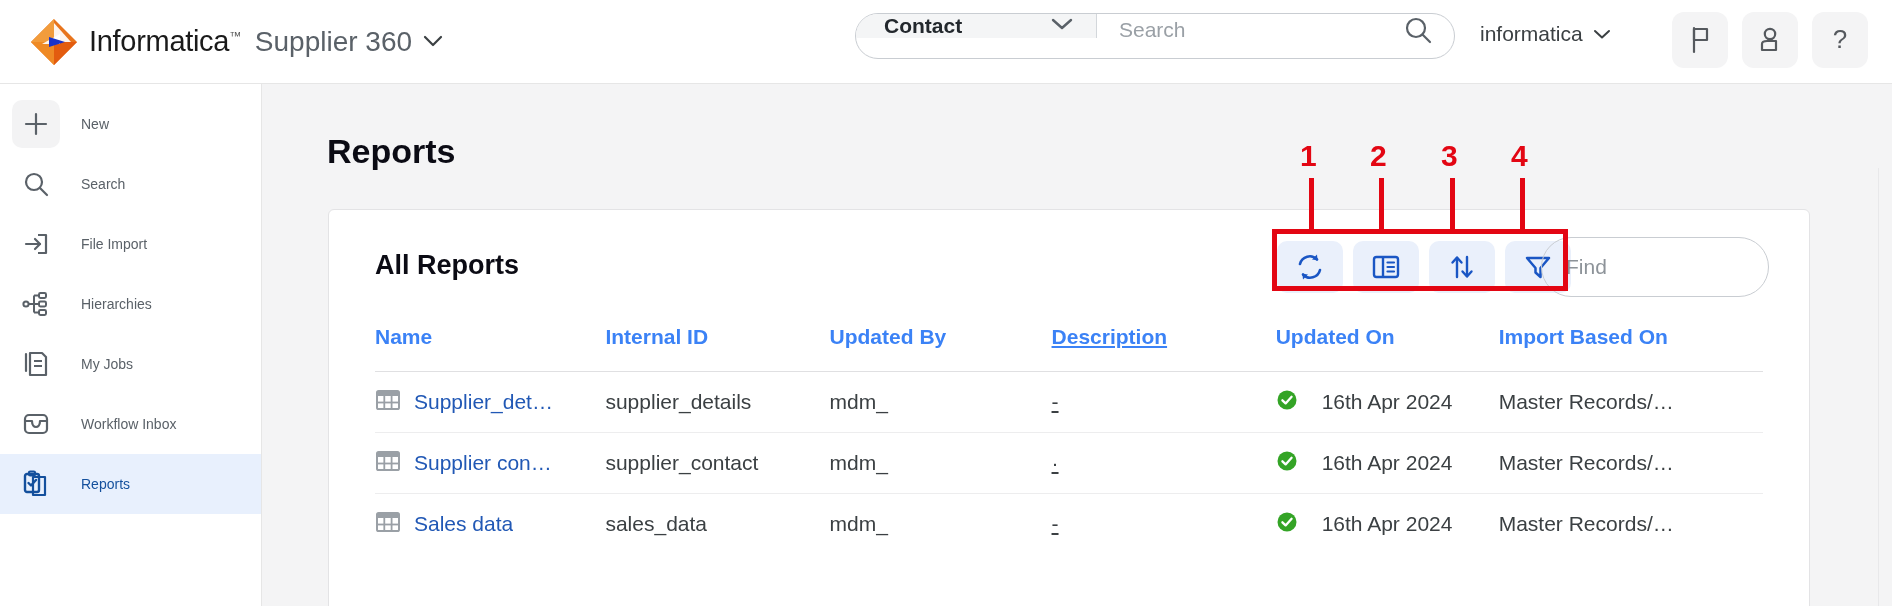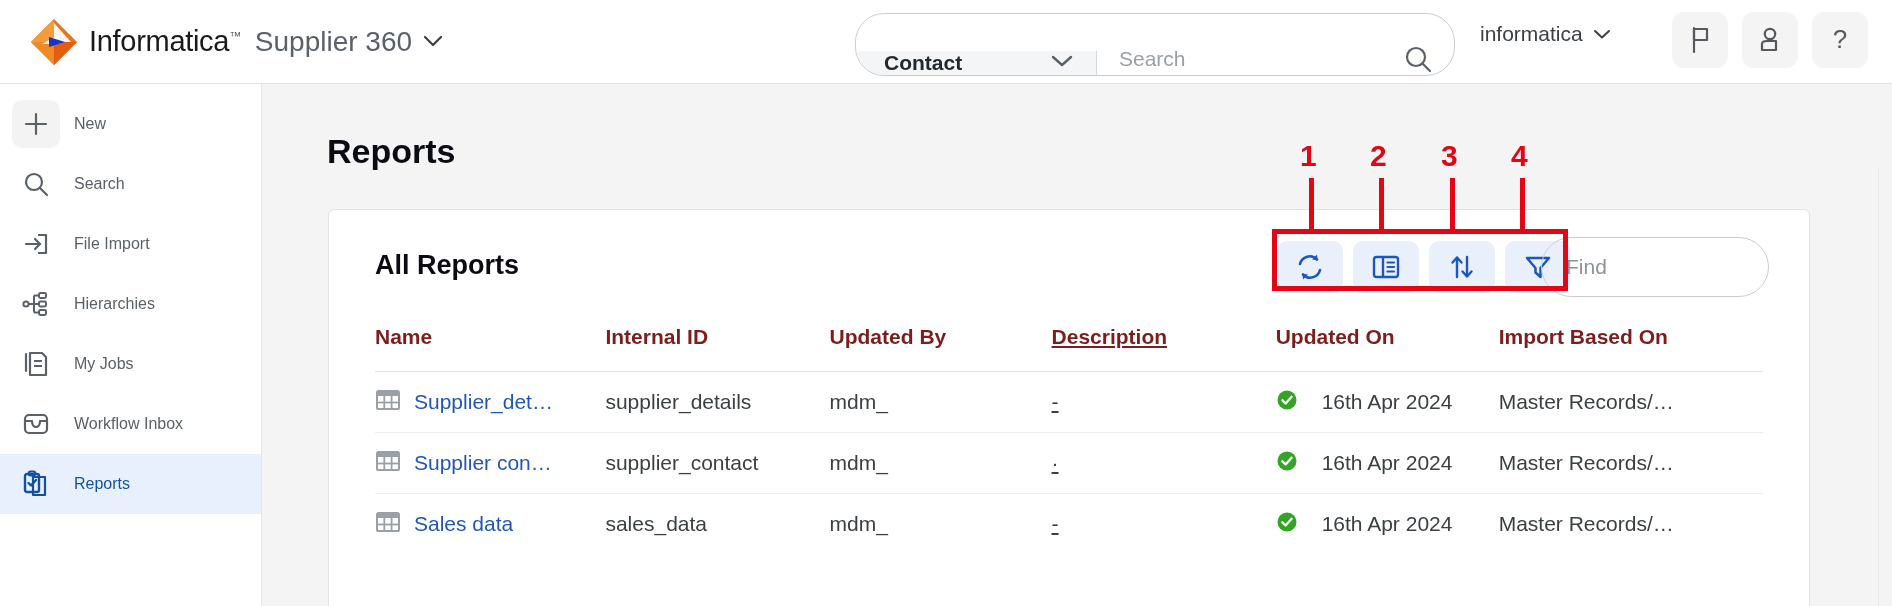--- a/index.html
+++ b/index.html
@@ -26,22 +26,22 @@
   }
   .brand-tm { font-size: 12px; vertical-align: super; color: #555; }
   .app-name {
     font-size: 28px; color: #5a6168; margin-left: 14px; font-weight: 400;
   }
   .app-chev { margin-left: 11px; display: inline-flex; align-items: center; }
 
   
   .search-group {
     position: absolute; left: 855px; top: 13px;
-    width: 600px; height: 63px;
-    display: flex; align-items: flex-end;
+    width: 600px; height: 46px;
+    display: flex; align-items: flex-start;
     border: 1px solid #c9cdd2; border-radius: 29px;
     background: #ffffff; overflow: hidden;
   }
   .search-select {
     width: 243px; background: #f4f5f6;
     display: flex; align-items: center; justify-content: space-between;
     padding: 0 22px 0 28px;
     border-right: 1px solid #d3d7db;
     cursor: pointer;
   }
@@ -84,21 +84,21 @@
   .nav-item {
     height: 60px; display: flex; align-items: center;
     padding-left: 12px; cursor: pointer; position: relative;
   }
   .nav-item.active { background: #e8f0fd; }
   .nav-icon {
     width: 48px; height: 48px; flex: none;
     display: flex; align-items: center; justify-content: center;
   }
   .nav-item.new .nav-icon { background: #f3f3f4; border-radius: 10px; }
-  .nav-label { font-size: 16px; color: #5a6168; margin-left: 14px; }
+  .nav-label { font-size: 14px; color: #5a6168; margin-left: 21px; }
   .nav-item.active .nav-label { color: #14509d; }
 
   
   .main {
     position: absolute; left: 262px; top: 84px;
     width: 1630px; height: 522px;
     background: #f4f4f5;
   }
   .page-title {
     position: absolute; left: 65px; top: 48px;
@@ -150,21 +150,21 @@
     pointer-events: none; z-index: 20;
   }
   .annot-num {
     position: absolute; font-size: 30px; font-weight: bold; color: #e30613;
     pointer-events: none; z-index: 20;
   }
 
   
   table.reports { width: 100%; border-collapse: collapse; table-layout: fixed; }
   table.reports th {
-    text-align: left; font-size: 21px; font-weight: bold; color: #7f1d1d;
+    text-align: left; font-size: 21px; font-weight: bold; color: #3b82f6;
     padding: 0 0 22px 0; border-bottom: 1px solid #e0e0e2;
   }
   table.reports td {
     font-size: 21px; color: #3b4043; height: 61px;
     border-bottom: 1px solid #ededee; vertical-align: middle;
   }
   table.reports tr:last-child td { border-bottom: none; }
   .tbl-wrap { padding: 0 46px; }
   .c-name { width: 218px; }
   .c-id   { width: 212px; }

